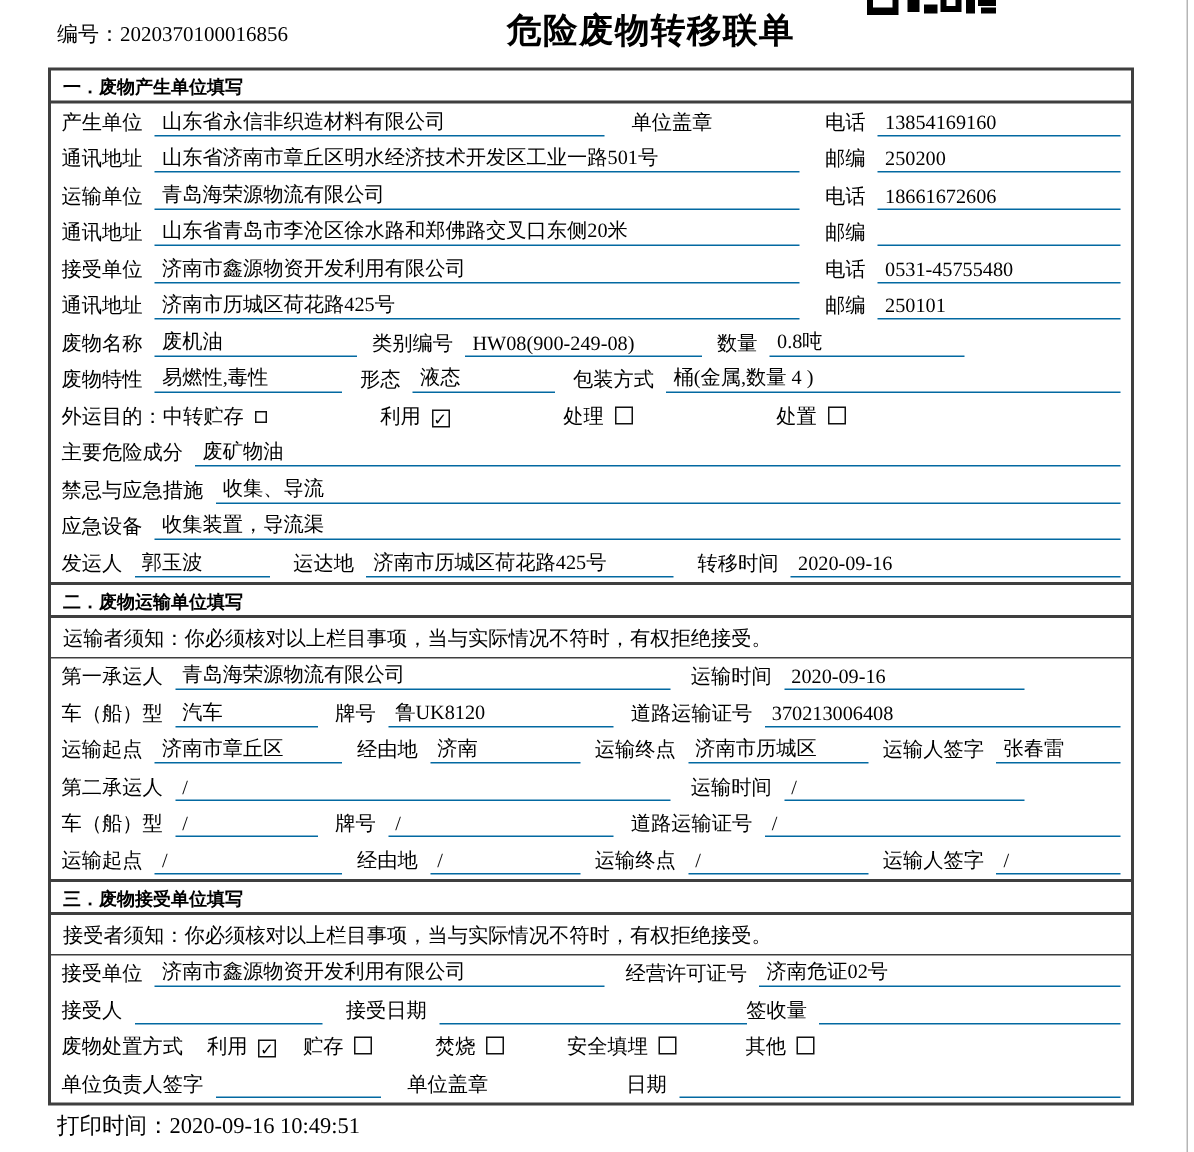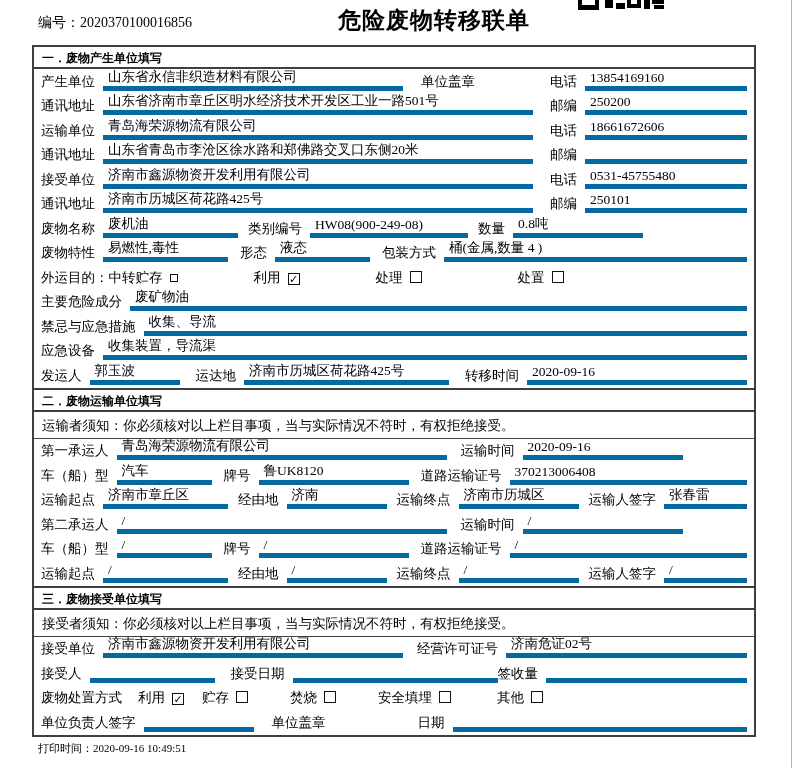--- a/index.html
+++ b/index.html
@@ -14,28 +14,28 @@
   .qr { position:absolute; left:578px; top:0; }
   .page-edge { position:absolute; left:791px; top:0; width:1px; height:768px; background:#b5b5b5; }
 
   .form { position:absolute; left:32px; top:45px; width:724px; border:2px solid #3f3f3f; background:#fff; }
   .sec { }
   .sec + .sec { border-top:2px solid #3f3f3f; }
   .sec-h { height:22px; line-height:19px; padding:2px 8px 0; font-weight:bold; font-size:12px; border-bottom:2px solid #3f3f3f; }
   .notice { height:27px; padding:5px 8px 0; border-bottom:1.5px solid #3f3f3f; }
   .row { display:flex; align-items:flex-end; height:24.5px; padding:0 7px 3px 7px; }
   .l { white-space:nowrap; flex:none; }
-  .v { border-bottom:5px solid #0369a1; margin-left:8px; padding:0 4px 0 5px; white-space:nowrap; flex:none; min-height:17px; overflow:hidden; }
+  .v { border-bottom:1px solid #0369a1; margin-left:8px; padding:0 4px 0 5px; white-space:nowrap; flex:none; min-height:17px; overflow:hidden; }
   .f1 { flex:1 1 auto;font-family:Liberation Serif, serif; }
   .mla { margin-left:auto; }
   .opt { white-space:nowrap; flex:none; }
   .cb { display:inline-block; width:12px; height:12px; border:1px solid #111; margin-left:7px;
         font-size:11px; line-height:11px; text-align:center; vertical-align:-1px; font-family:"DejaVu Sans",sans-serif; }
   .cb-sm { width:8px; height:8px; vertical-align:0; }
-  .print-time { position:absolute; left:38px; top:741px; font-size:11px; white-space:nowrap;text-align:center; }
+  .print-time { position:absolute; left:38px; top:741px; font-size:15px; white-space:nowrap;text-align:center; }
 </style>
 </head>
 <body>
 
 <div class="page">
 
   <div class="doc-no"><span>编号：</span><span>2020370100016856</span></div>
 
   <div class="title">危险废物转移联单</div>
 

